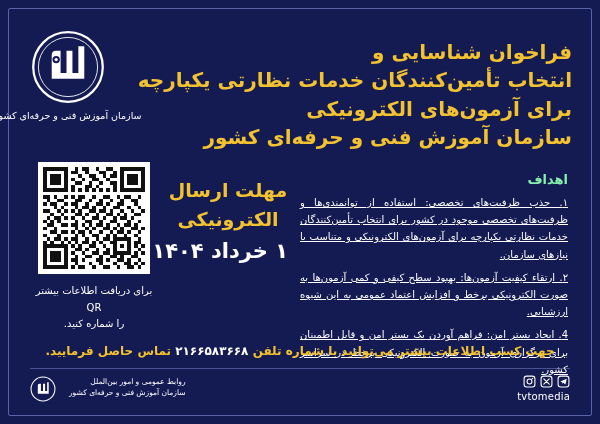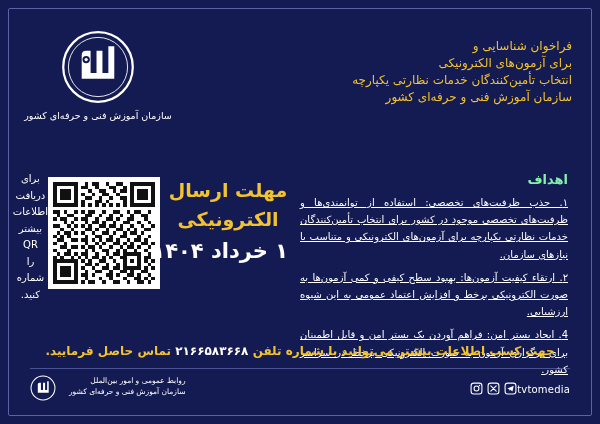--- a/index.html
+++ b/index.html
@@ -36,22 +36,22 @@
     box-sizing:border-box;
   }
   .title-block{
     flex:1;
     text-align:right;
     direction:rtl;
     padding-top:14px;
   }
   .title-line{
     color:#f2c230;
-    font-size:12px;
-    font-weight:normal;
+    font-size:20px;
+    font-weight:bold;
     line-height:1.42;
     letter-spacing:0px;
     white-space:nowrap;
   }
   .logo-block{
     width:140px;
     display:flex;
     flex-direction:column;
     align-items:center;
     justify-content:flex-start;
@@ -123,20 +123,21 @@
     font-weight:bold;
     margin-top:6px;
     white-space:nowrap;
     text-align:right;
   }
 
   
   .qr-col{
     width:132px;
     display:flex;
+    flex-direction:column;
     align-items:center;
     padding-top:2px;
   }
   .qr-box{
     width:112px;height:112px;
     background:#ffffff;
     padding:5px;
     box-sizing:border-box;
   }
   .qr-caption{
@@ -174,21 +175,21 @@
   .footer{
     display:flex;
     flex-direction:row;
     align-items:center;
     justify-content:space-between;
     padding:6px 20px 0 20px;
     box-sizing:border-box;
   }
   .social{
     display:flex;
-    flex-direction:row;
+    flex-direction:column;
     align-items:flex-end;
     direction:ltr;
   }
   .social-icons{
     display:flex;
     gap:4px;
     align-items:center;
   }
   .s-ico{
     width:13px;height:13px;
@@ -220,22 +221,22 @@
 </head>
 <body>
 
 <div class="poster">
   <div class="frame"></div>
 
   <div class="header">
 
     <div class="title-block">
       <div class="title-line">فراخوان شناسایی و</div>
+      <div class="title-line">انتخاب تأمین‌کنندگان خدمات نظارتی یکپارچه</div>
       <div class="title-line">برای آزمون‌های الکترونیکی</div>
-      <div class="title-line">انتخاب تأمین‌کنندگان خدمات نظارتی یکپارچه</div>
       <div class="title-line">سازمان آموزش فنی و حرفه‌ای کشور</div>
     </div>
 
     <div class="logo-block">
       <svg class="logo-mark" viewBox="0 0 100 100">
         <circle cx="50" cy="50" r="47" fill="none" stroke="#ffffff" stroke-width="3"></circle>
         <circle cx="50" cy="50" r="40" fill="none" stroke="#ffffff" stroke-width="1.2"></circle>
         <path d="M28 66 L28 34 Q28 28 34 28 L40 28 L40 58 L48 58 L48 28 L56 28 L56 58 L64 58 L64 22 L72 22 L72 66 Z" fill="#ffffff"></path>
         <circle cx="34" cy="40" r="5" fill="#141b52"></circle>
         <circle cx="34" cy="40" r="2.2" fill="#ffffff"></circle>

